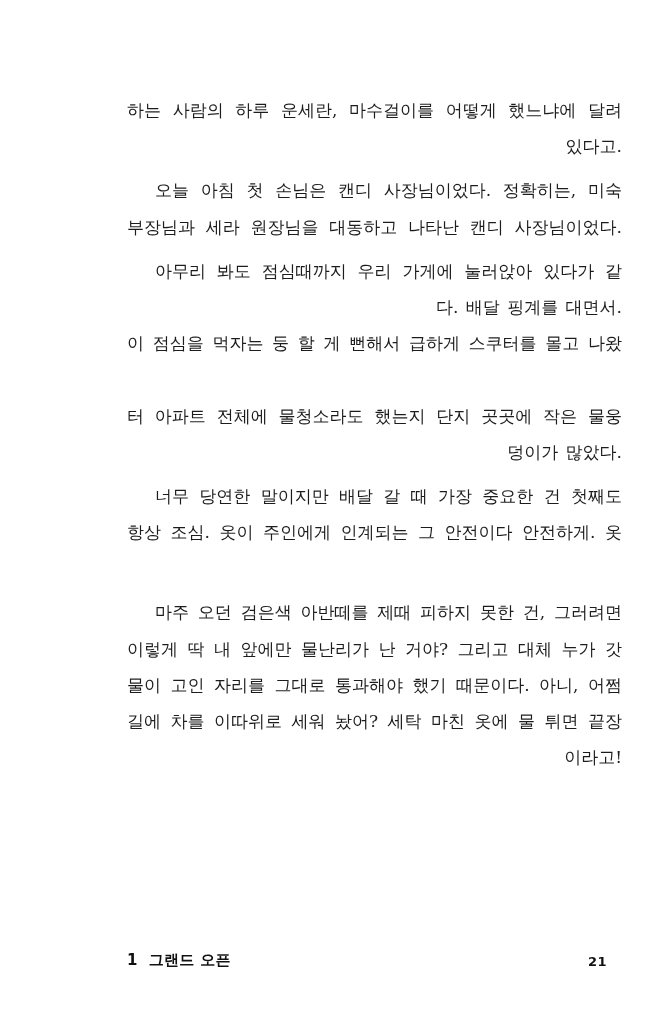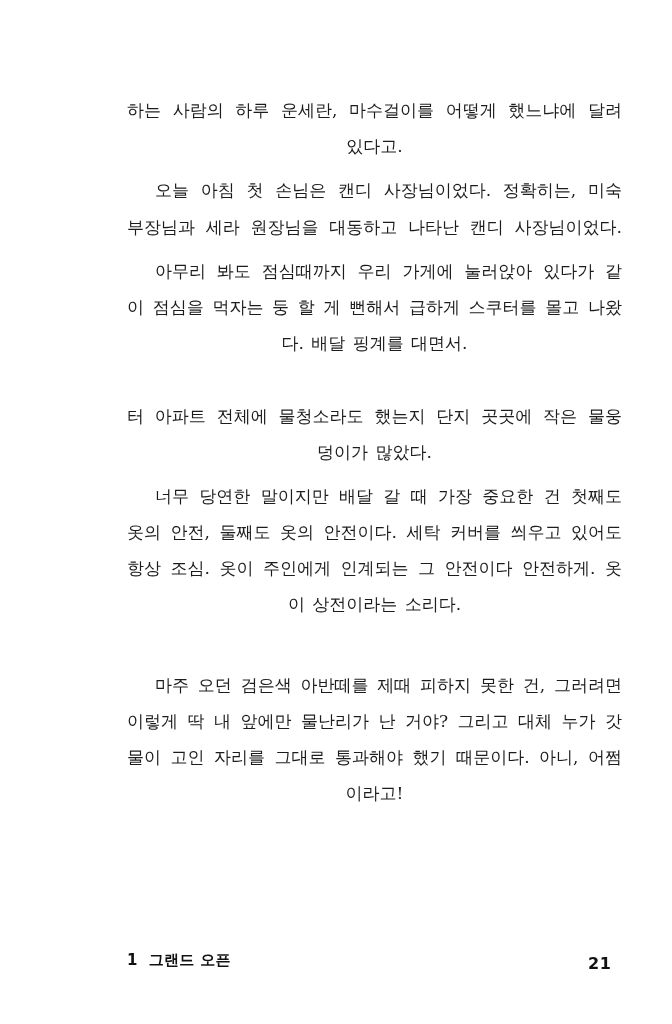--- a/index.html
+++ b/index.html
@@ -20,21 +20,21 @@
     top: 84px;
     width: 495px;
     font-size: 17px;
     line-height: 52px;
     color: #1c1c1c;
     word-spacing: 2px;
   }
   .line {
     height: 36.2px;
     white-space: nowrap;
-    text-align: center;
+    text-align: right;
   }
   .line.j {
     white-space: normal;
     text-align: justify;
     text-align-last: justify;
   }
   .line.ind {
     text-indent: 28px;
     margin-top: 8px;
   }
@@ -60,50 +60,49 @@
     text-align: right;
   }
   .chapter-number {
     display: inline-block;
     margin-right: 11px;
   }
   .page-number {
     position: absolute;
     left: 588px;
     top: 6px;
-    font-size: 16px;
+    font-size: 13px;
     font-weight: 600;
     letter-spacing: 0.5px;
     text-align: center;
   }
 </style>
 </head>
 <body>
 
 <div class="page">
 
   <div class="body-text">
     <div class="line j">하는 사람의 하루 운세란, 마수걸이를 어떻게 했느냐에 달려</div>
     <div class="line">있다고.</div>
     <div class="line j ind">오늘 아침 첫 손님은 캔디 사장님이었다. 정확히는, 미숙</div>
     <div class="line j">부장님과 세라 원장님을 대동하고 나타난 캔디 사장님이었다.</div>
     <div class="line j ind">아무리 봐도 점심때까지 우리 가게에 눌러앉아 있다가 같</div>
+    <div class="line">다. 배달 핑계를 대면서.</div>
     <div class="line j">이 점심을 먹자는 둥 할 게 뻔해서 급하게 스쿠터를 몰고 나왔</div>
-    <div class="line">다. 배달 핑계를 대면서.</div>
     <div class="line blank"></div>
     <div class="line j">터 아파트 전체에 물청소라도 했는지 단지 곳곳에 작은 물웅</div>
     <div class="line">덩이가 많았다.</div>
     <div class="line j ind">너무 당연한 말이지만 배달 갈 때 가장 중요한 건 첫째도</div>
-    <div class="line j">옷의 안전, 둘째도 옷의 안전이다. 세탁 커버를 씌우고 있어도</div>
     <div class="line j">항상 조심. 옷이 주인에게 인계되는 그 안전이다 안전하게. 옷</div>
-    <div class="line">이 상전이라는 소리다.</div>
     <div class="line blank"></div>
     <div class="line j ind">마주 오던 검은색 아반떼를 제때 피하지 못한 건, 그러려면</div>
     <div class="line j">이렇게 딱 내 앞에만 물난리가 난 거야? 그리고 대체 누가 갓</div>
     <div class="line j">물이 고인 자리를 그대로 통과해야 했기 때문이다. 아니, 어쩜</div>
+    <div class="line j">길에 차를 이따위로 세워 놨어? 세탁 마친 옷에 물 튀면 끝장</div>
     <div class="line">이라고!</div>
   </div>
 
   <div class="footer">
     <div class="footer-left">
       <span class="chapter-number">1</span><span class="chapter-title">그랜드 오픈</span>
     </div>
     <div class="page-number">21</div>
   </div>
 

